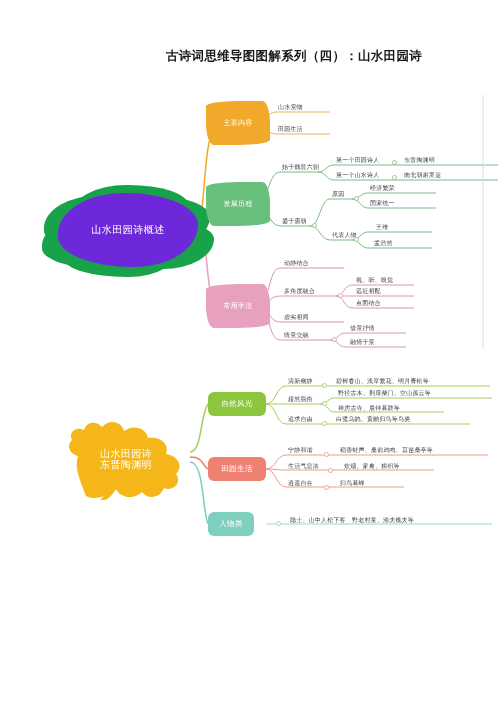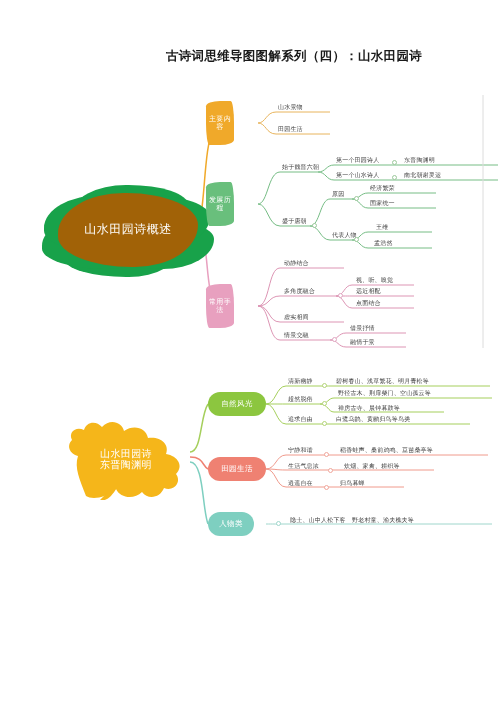--- a/index.html
+++ b/index.html
@@ -18,23 +18,23 @@
 
   #map{position:absolute;left:0;top:0;width:500px;height:708px;}
   svg.lines{position:absolute;left:0;top:0;width:500px;height:708px;pointer-events:none;}
 
   .node{position:absolute;display:flex;align-items:center;justify-content:center;
         text-align:center;color:#fff;line-height:1.15;}
 
   
   .cloud{
     width:140px;height:74px;left:58px;top:193px;
-    background:#a16207;
+    background:#6d28d9;
     border-radius:48% 52% 46% 54% / 56% 44% 58% 42%;
-    font-size:12px;letter-spacing:.5px;
+    font-size:10px;letter-spacing:.5px;
     box-shadow:
       -22px -6px 0 -8px #18a24a,
       22px -8px 0 -10px #18a24a,
       -26px 12px 0 -10px #18a24a,
       28px 14px 0 -12px #18a24a,
       2px -20px 0 -12px #18a24a,
       -6px 22px 0 -12px #18a24a;
   }
   .cloud span{position:relative;z-index:3;}
 
@@ -43,31 +43,31 @@
     width:128px;height:82px;left:62px;top:418px;
     font-size:10px;color:#fff;letter-spacing:.4px;
   }
   .leaf .leafshape{
     position:absolute;left:0;top:0;width:128px;height:82px;
   }
   .leaf .leaflabel{position:relative;z-index:3;}
 
   
   .diamond{
-    width:28px;height:44px;font-size:7px;letter-spacing:.3px;
+    width:64px;height:44px;font-size:7px;letter-spacing:.3px;
     border-radius:46% 46% 46% 46% / 50% 50% 50% 50%;
   }
   .diamond.d1{background:#f0a92a;left:206px;top:101px;
     border-radius:50% 12% 50% 12% / 12% 50% 12% 50%;}
   .diamond.d2{background:#69bf7c;left:206px;top:182px;
     border-radius:50% 12% 50% 12% / 12% 50% 12% 50%;justify-content:center;}
   .diamond.d3{background:#e8a0bf;left:206px;top:284px;
     border-radius:50% 12% 50% 12% / 12% 50% 12% 50%;}
 
-  .pill{height:24px;font-size:7.5px;border-radius:12px;letter-spacing:.4px;}
+  .pill{height:24px;font-size:7.5px;border-radius:6px;letter-spacing:.4px;}
   .pill.p1{background:#8cc63f;left:208px;top:392px;width:58px;}
   .pill.p2{background:#ef8172;left:208px;top:457px;width:58px;}
   .pill.p3{background:#7ecfc0;left:208px;top:512px;width:46px;}
 
   
   .lbl{
     position:absolute;font-size:6px;color:#3c3c3c;white-space:nowrap;
     letter-spacing:.2px;line-height:1;
   }
 

